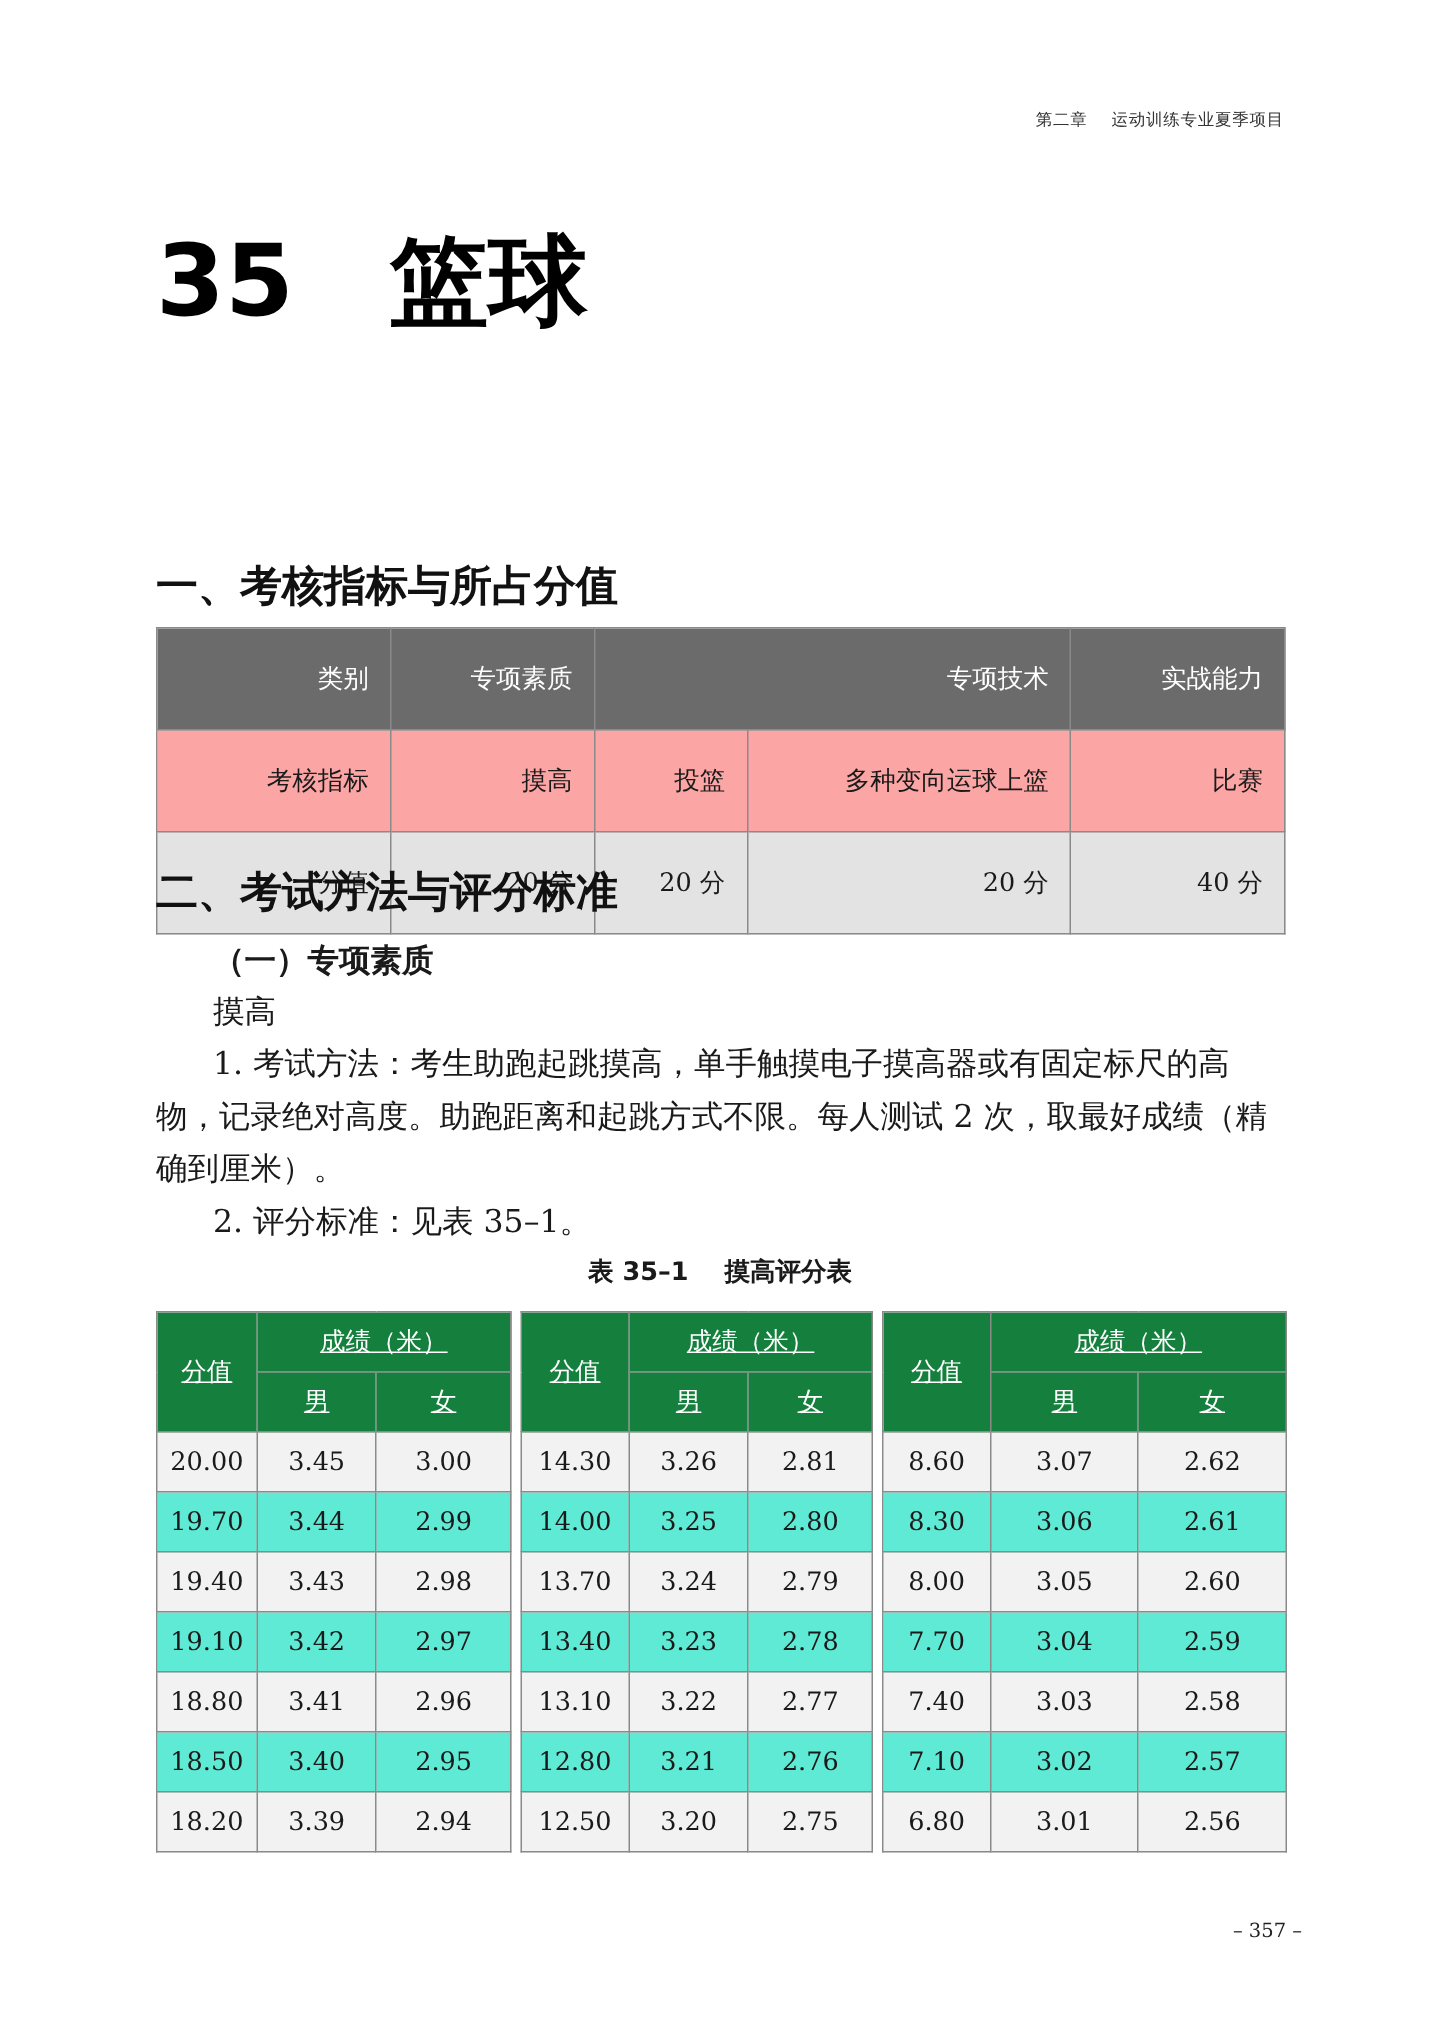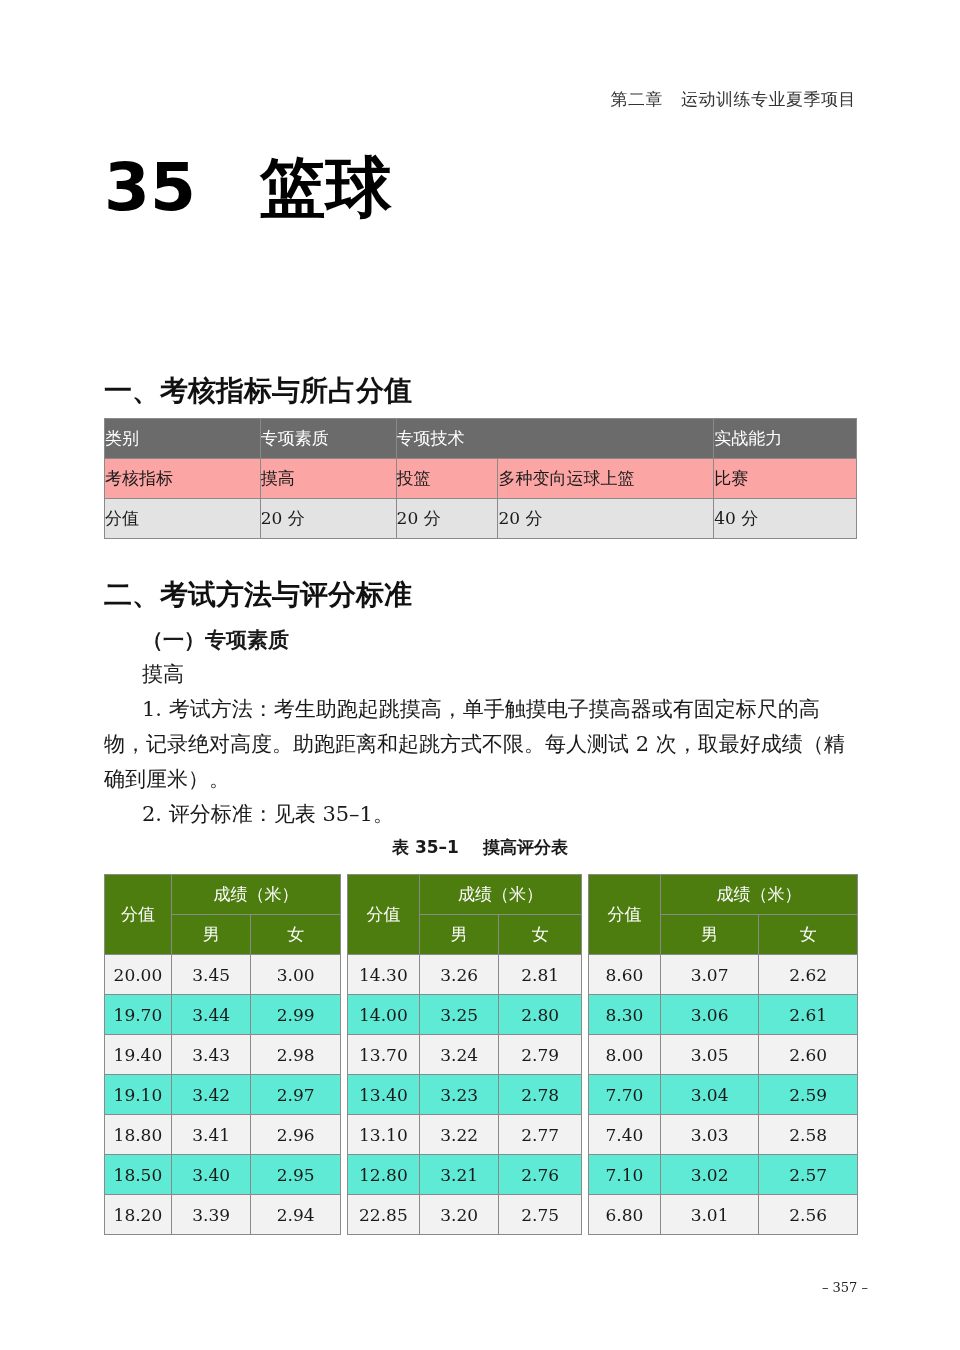--- a/index.html
+++ b/index.html
@@ -2,60 +2,60 @@
 <html><head>
   <meta charset="utf-8">
   <style>
     html, body { margin: 0; padding: 0; background: #ffffff; }
     body {
       width: 960px; height: 1350px; position: relative; overflow: hidden;
       font-family: "DejaVu Serif", "Liberation Serif", serif; color: #1a1a1a;
     }
     .running-head {
       position: absolute; top: 72px; right: 104px;
-      font-size: 17px; color: #333; letter-spacing: 0.5px; margin-top: 16px;
+      font-size: 11px; color: #333; letter-spacing: 0.5px;
     }
     .running-head span + span { margin-left: 12px; }
     .chapter-title {
       position: absolute; top: 148px; left: 104px;
       font-family: "DejaVu Sans", "Liberation Sans", sans-serif;
       font-weight: bold; font-size: 66px; line-height: 80px; color: #000;
     }
     .chapter-title .num { margin-right: 64px; text-align: center; }
     .h2 {
       position: absolute; left: 104px;
       font-size: 28px; font-weight: bold; color: #111;
     }
     table { border-collapse: collapse; }
     .t1 {
       position: absolute; top: 418px; left: 104px; width: 753px;
       font-size: 17px;
     }
     .t1 th, .t1 td {
-      border: 1px solid #8a8a8a; text-align: left; height: 39px; padding: 0;
+      border: 1px solid #8a8a8a; text-align: right; height: 39px; padding: 14px;
       font-weight: normal;
     }
     .t1 th { background: #6b6b6b; color: #ffffff; }
     .t1 tr.r1 td { background: #fca5a5; }
     .t1 tr.r2 td { background: #e3e3e3; }
     .para { position: absolute; left: 104px; width: 754px; font-size: 21px; line-height: 35px; }
     .sub-h { font-weight: bold; }
     .indent { text-indent: 38px; }
     .caption {
       position: absolute; top: 836px; left: 0; width: 960px; text-align: center;
       font-family: "DejaVu Sans", "Liberation Sans", sans-serif; font-weight: bold; font-size: 17px;
     }
     .caption span + span { margin-left: 24px; }
     .score-table {
       position: absolute; top: 874px; font-size: 17px;
     }
     .score-table th, .score-table td {
       border: 1px solid #8a8a8a; text-align: center; padding: 0; font-weight: normal;
     }
-    .score-table th { background: #4d7c0f; color: #ffffff; height: 39px; }
+    .score-table th { background: #15803d; color: #ffffff; height: 39px; text-decoration: underline; }
     .score-table td { height: 39px; }
     .score-table tr.odd td { background: #f2f2f2; }
     .score-table tr.even td { background: #5eead4; }
     .page-num {
       position: absolute; top: 1280px; right: 92px; font-size: 13px; color: #222;
     }
   </style>
 </head>
 <body>
 
@@ -207,21 +207,21 @@
         <td>13.10</td>
         <td>3.22</td>
         <td>2.77</td>
       </tr>
   <tr class="even">
         <td>12.80</td>
         <td>3.21</td>
         <td>2.76</td>
       </tr>
   <tr class="odd">
-        <td>22.85</td>
+        <td>12.50</td>
         <td>3.20</td>
         <td>2.75</td>
       </tr>
 </tbody>
   </table>
 
 <table class="score-table" style="left:588px;width:270px">
   <colgroup>
       <col style="width:72px">
       <col style="width:99px">

